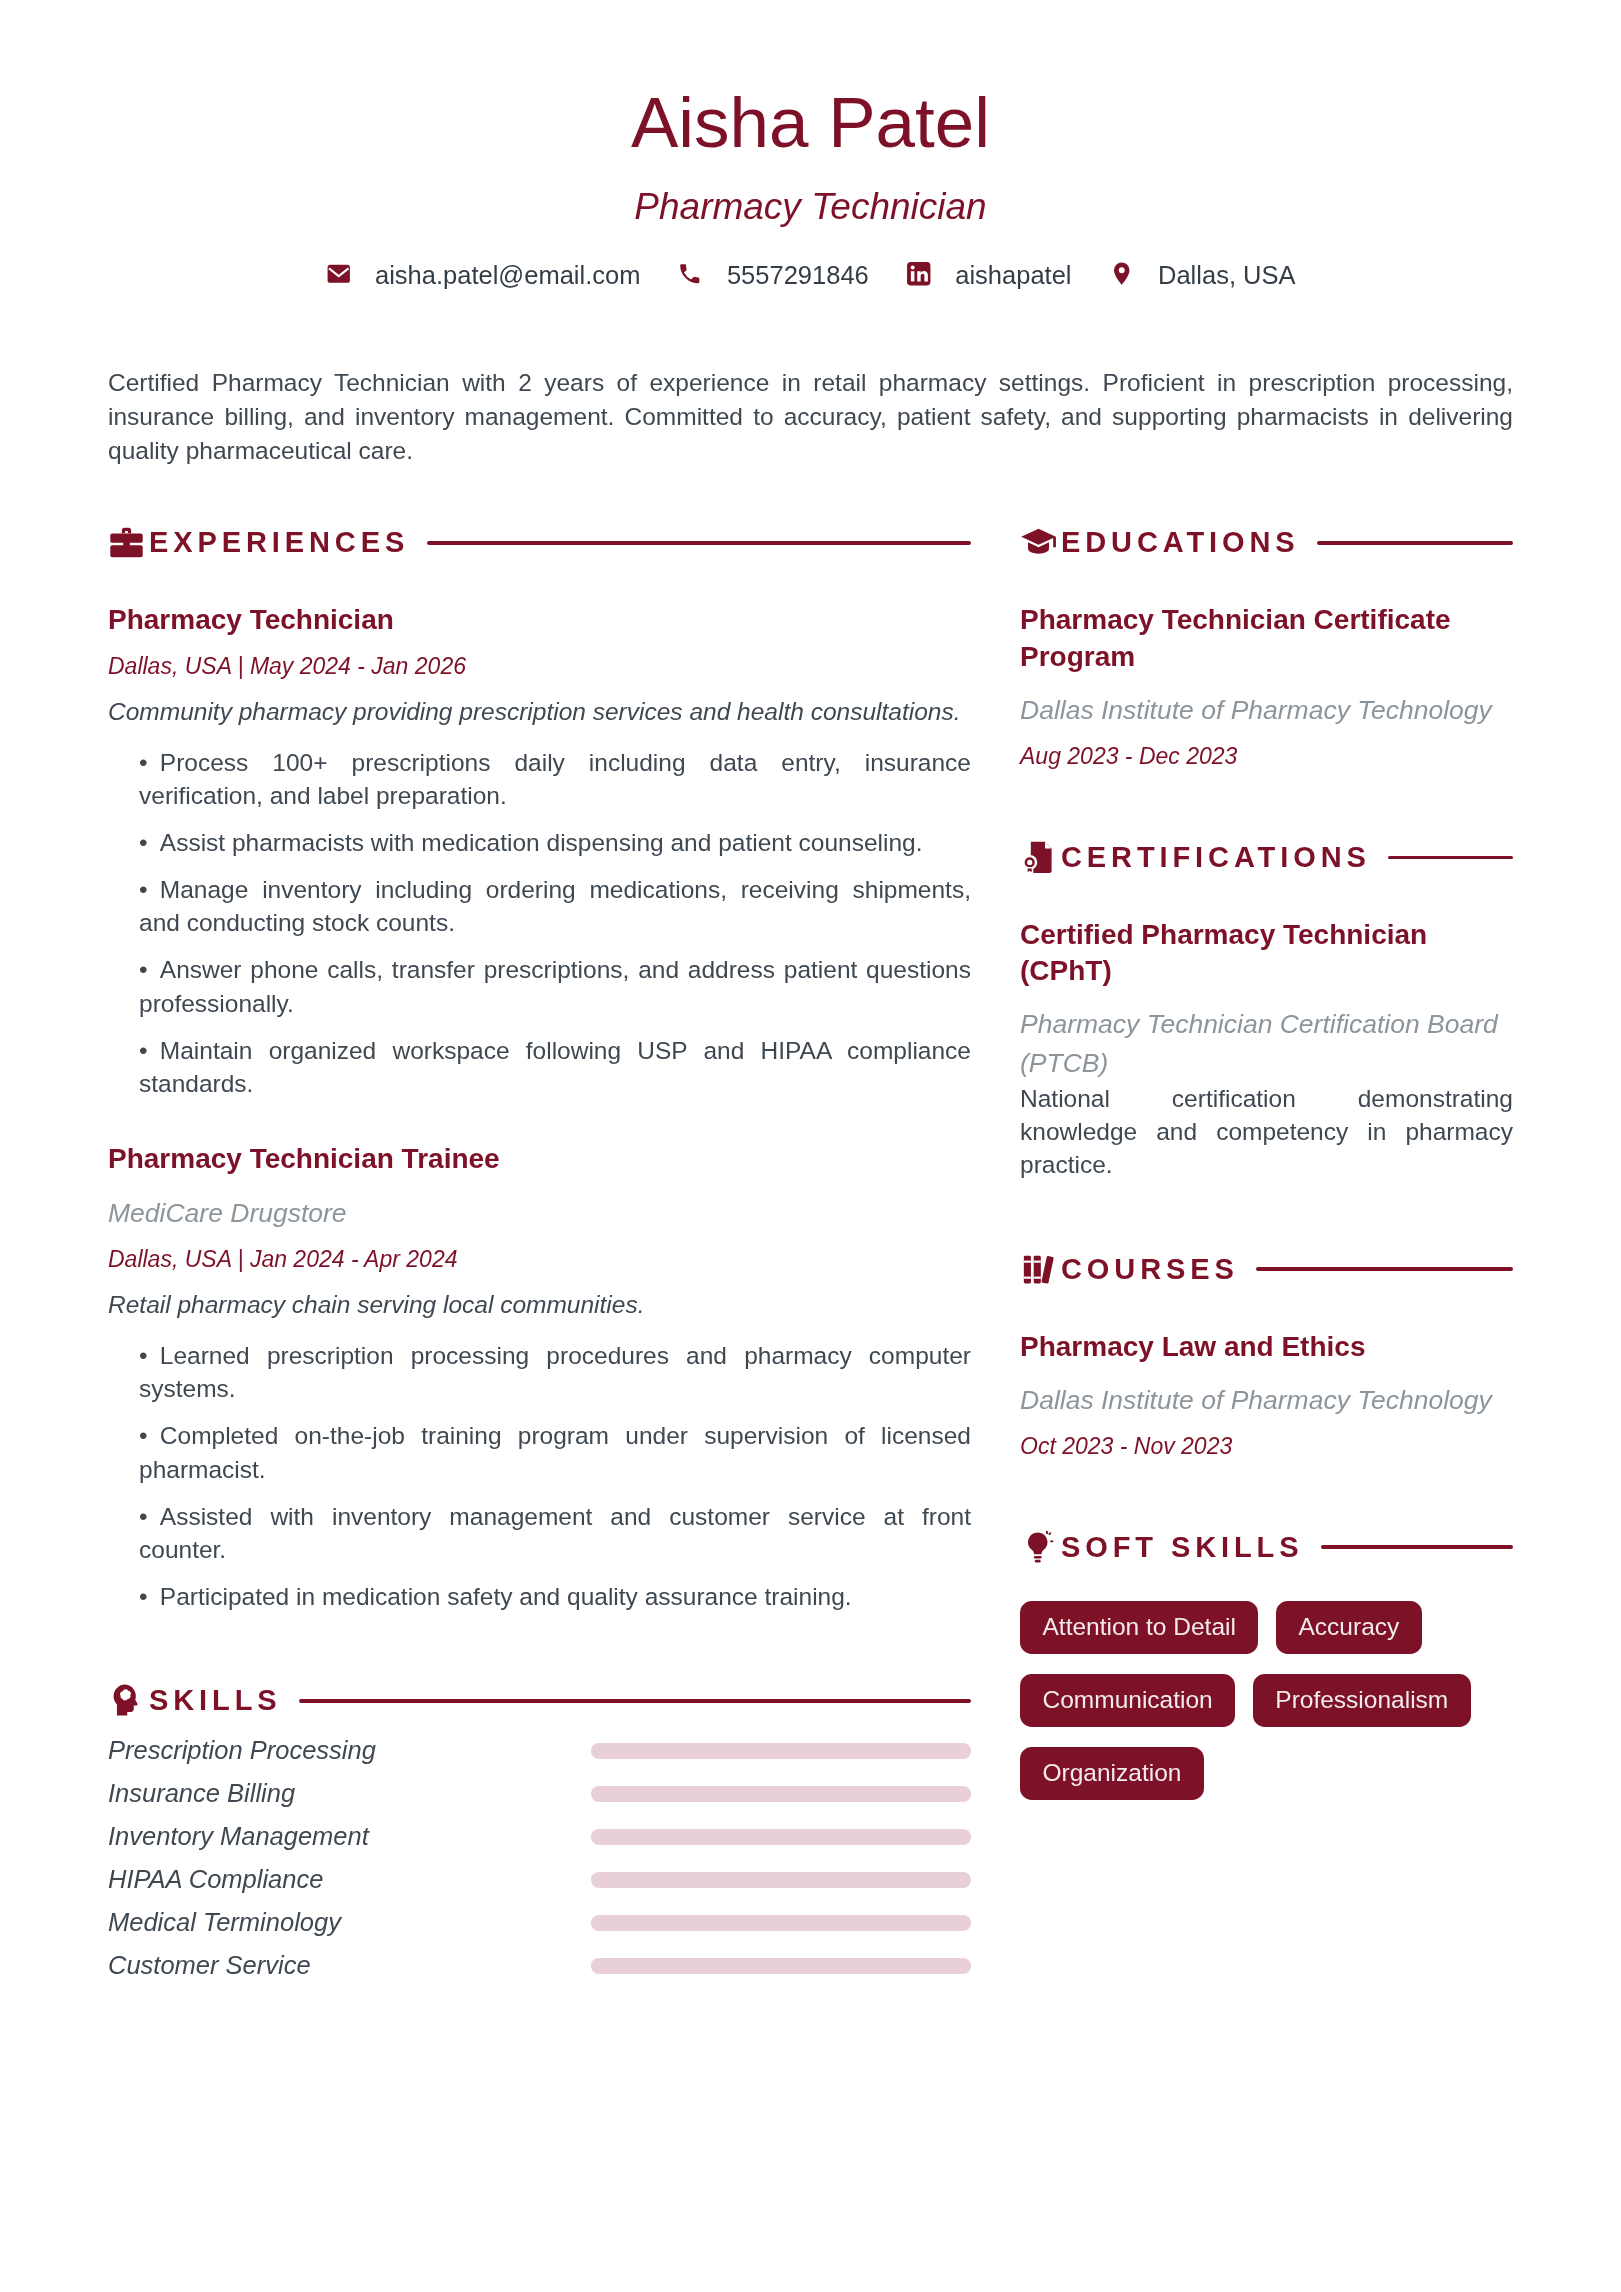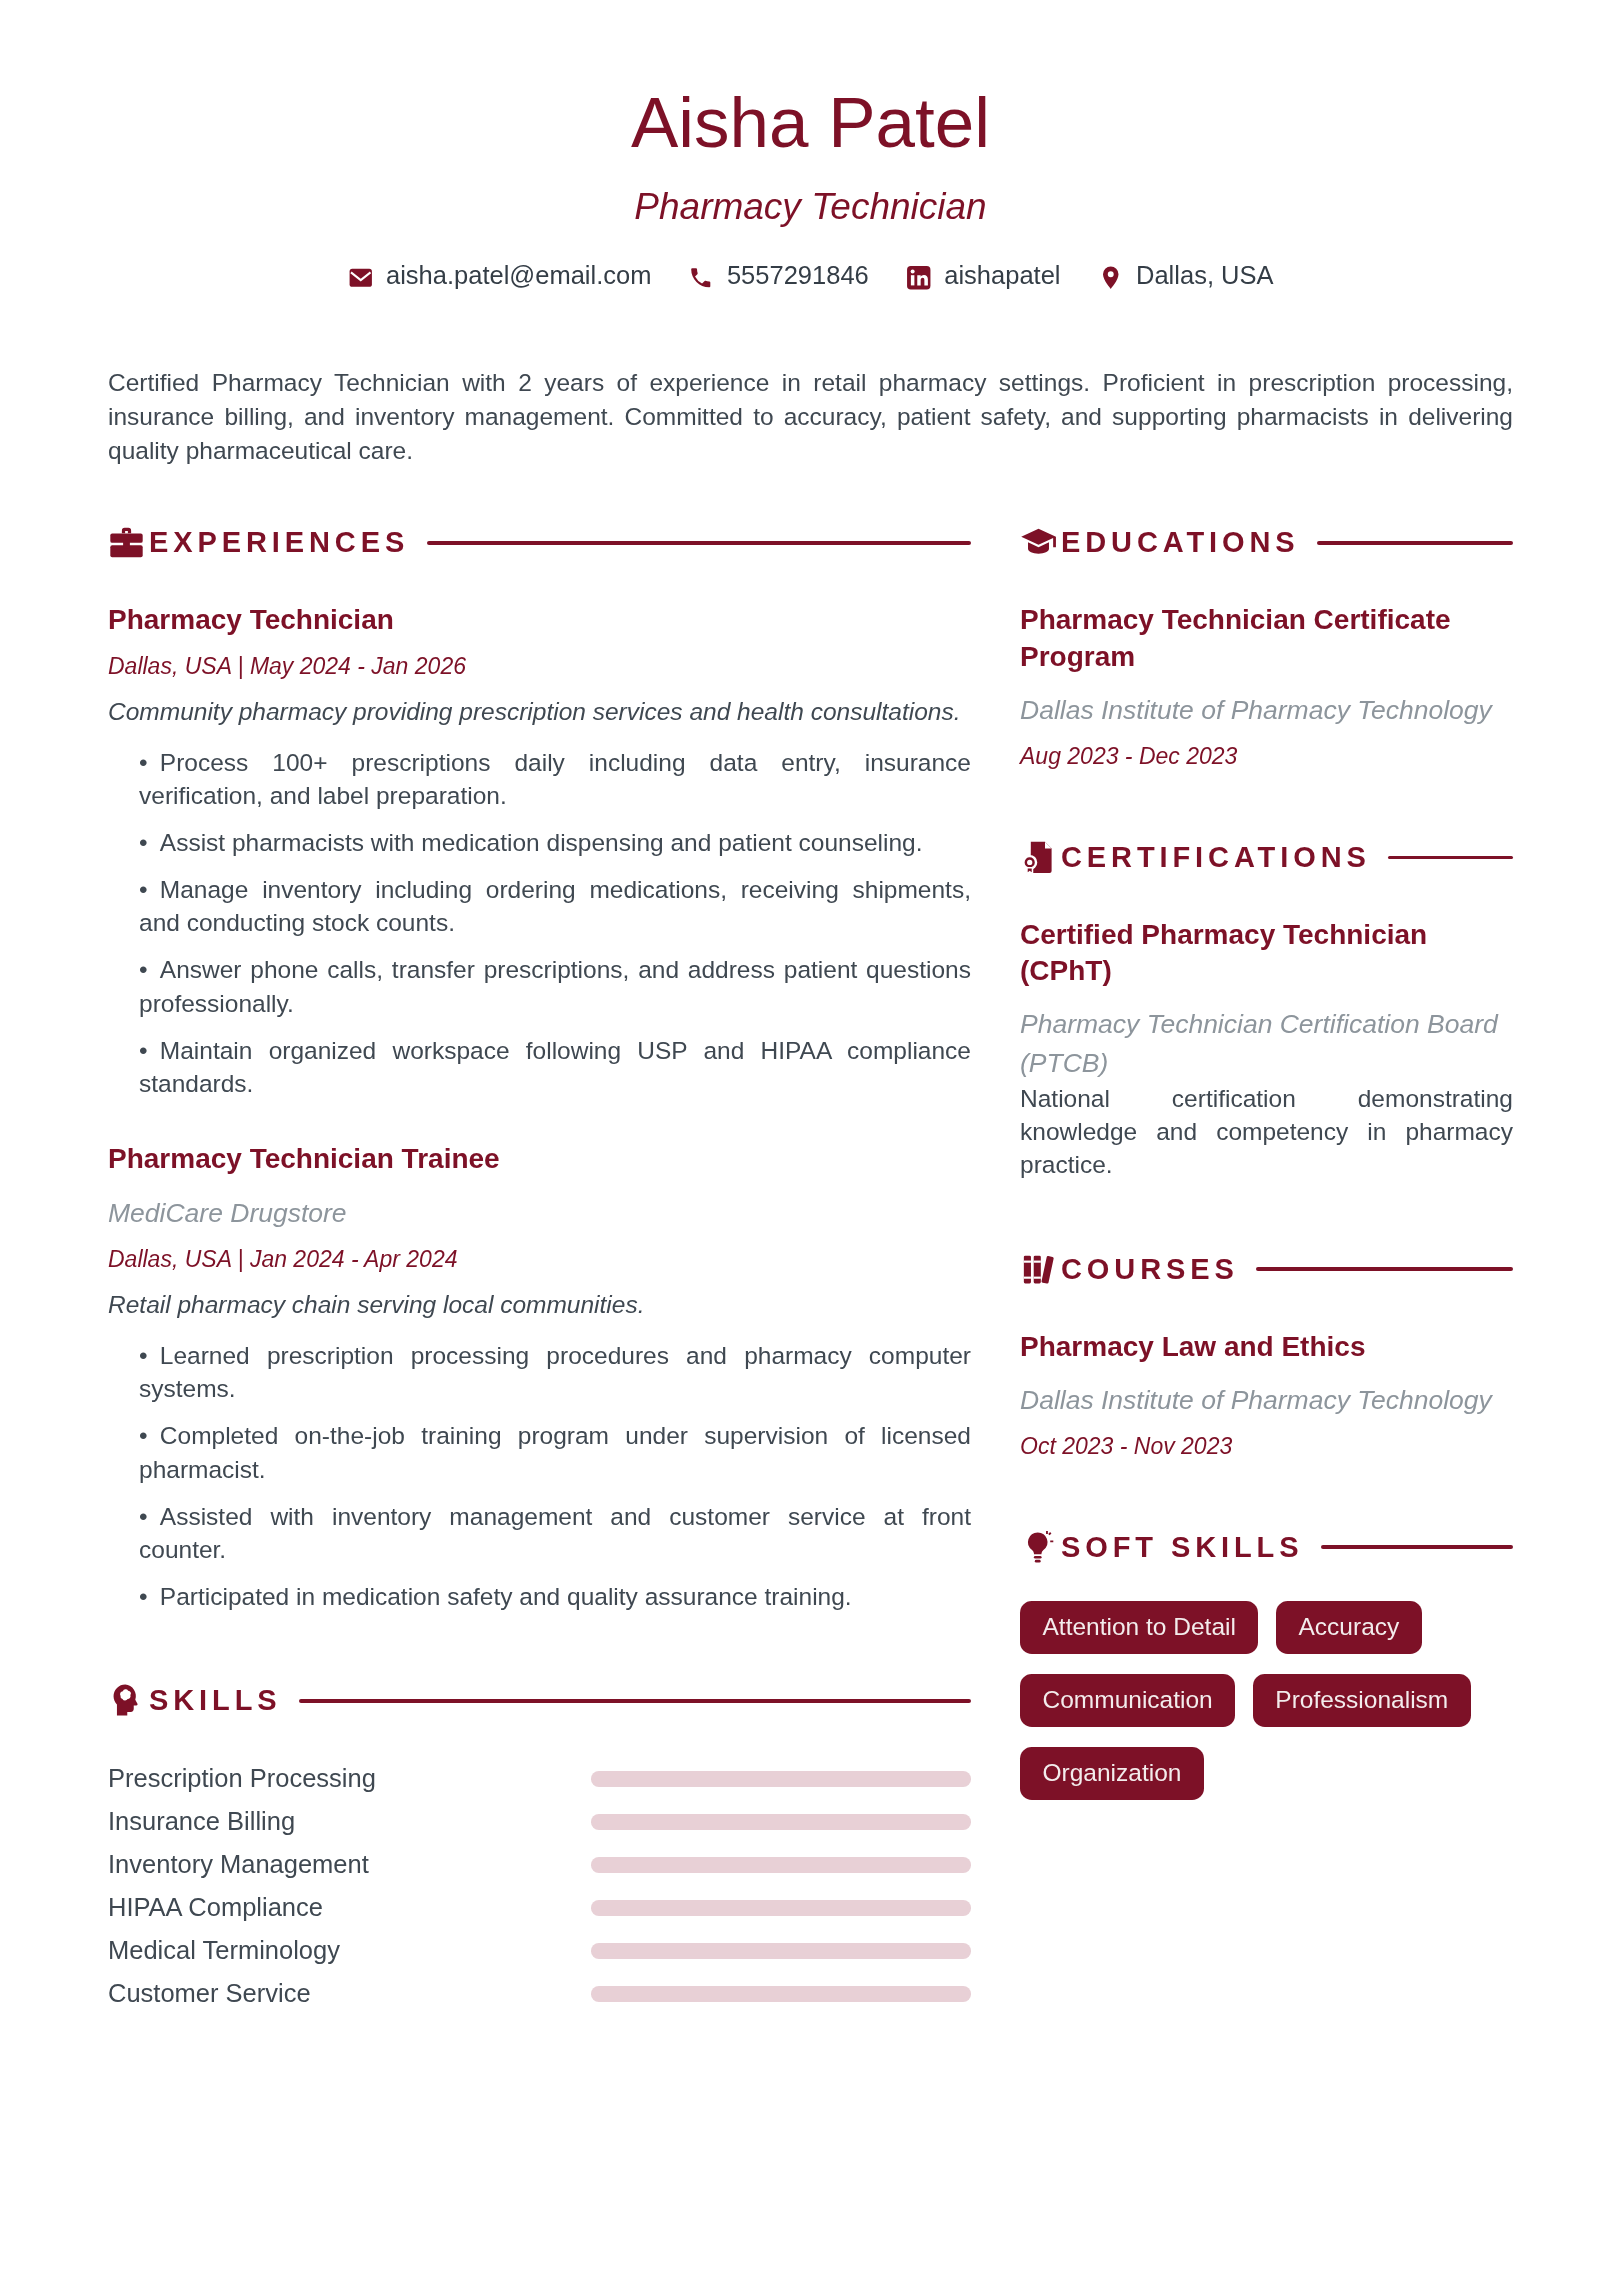--- a/index.html
+++ b/index.html
@@ -16,21 +16,21 @@
     font-family:"Liberation Sans","DejaVu Sans",sans-serif;
     color:var(--body);
     overflow:hidden;
   }
   .page{padding:86px 108px 0 108px;}
   
   .hdr{text-align:center;}
   .hdr-name{font-size:71px;font-weight:400;color:var(--accent);line-height:1.05;}
   .hdr-title{font-size:37px;font-style:italic;color:var(--accent);margin-top:25.5px;}
   .contact-row{margin-top:33px;display:flex;justify-content:center;align-items:center;gap:37px;font-size:25.5px;color:#343d46;}
-  .contact-item{display:flex;align-items:flex-end;gap:13px;}
+  .contact-item{display:flex;align-items:flex-start;gap:24px;}
   .cicon{width:25.5px;height:25.5px;color:var(--accent);flex:0 0 auto;display:block;}
   
   .summary{margin-top:76px;font-size:24.5px;line-height:1.38;text-align:justify;hyphens:auto;-webkit-hyphens:auto;}
   
   .columns{margin-top:57px;display:flex;gap:49px;align-items:flex-start;}
   .col-left{flex:0 0 863px;width:863px;}
   .col-right{flex:1 1 auto;min-width:0;}
   
   .sec{margin-top:69px;}
   .sec:first-child{margin-top:0;}
@@ -41,21 +41,21 @@
   
   .entry{margin-top:41px;}
   .entry-title{font-size:28px;font-weight:700;color:var(--accent);line-height:1.3;}
   .entry-company{font-size:26.5px;font-style:italic;color:var(--gray);margin-top:15.7px;line-height:1.45;}
   .entry-meta{font-size:23px;font-style:italic;color:var(--accent);margin-top:13.7px;}
   .entry-desc{font-size:24.5px;font-style:italic;color:var(--body);margin-top:15.7px;line-height:1.35;text-align:justify;hyphens:auto;-webkit-hyphens:auto;}
   .bullets{list-style:none;margin-top:17.6px;padding-left:31px;}
   .bullets li{font-size:24.5px;line-height:1.36;margin-bottom:13.7px;text-align:justify;hyphens:auto;-webkit-hyphens:auto;}
   .bullets li::before{content:"\2022\2002";}
   
-  .skills-list{margin-top:38px;}
+  .skills-list{margin-top:10px;font-style:italic;}
   .skill-row{display:flex;align-items:center;height:43px;}
   .skill-name{flex:0 0 56%;font-size:25.5px;color:var(--body);}
   .skill-bar{flex:1 1 auto;height:15.7px;background:var(--track);border-radius:7.8px;overflow:hidden;}
   .skill-fill{height:100%;background:var(--accent);border-radius:7.8px;}
   
   .cert-desc{font-size:24.5px;color:var(--body);margin-top:0;line-height:1.35;text-align:justify;hyphens:auto;-webkit-hyphens:auto;}
   
   .pills{margin-top:35px;display:flex;flex-wrap:wrap;gap:19.6px 17.6px;}
   .pill{background:var(--accent);color:var(--pill-text);font-size:24.5px;padding:12.7px 22.5px;border-radius:11.8px;white-space:nowrap;}
 </style>

